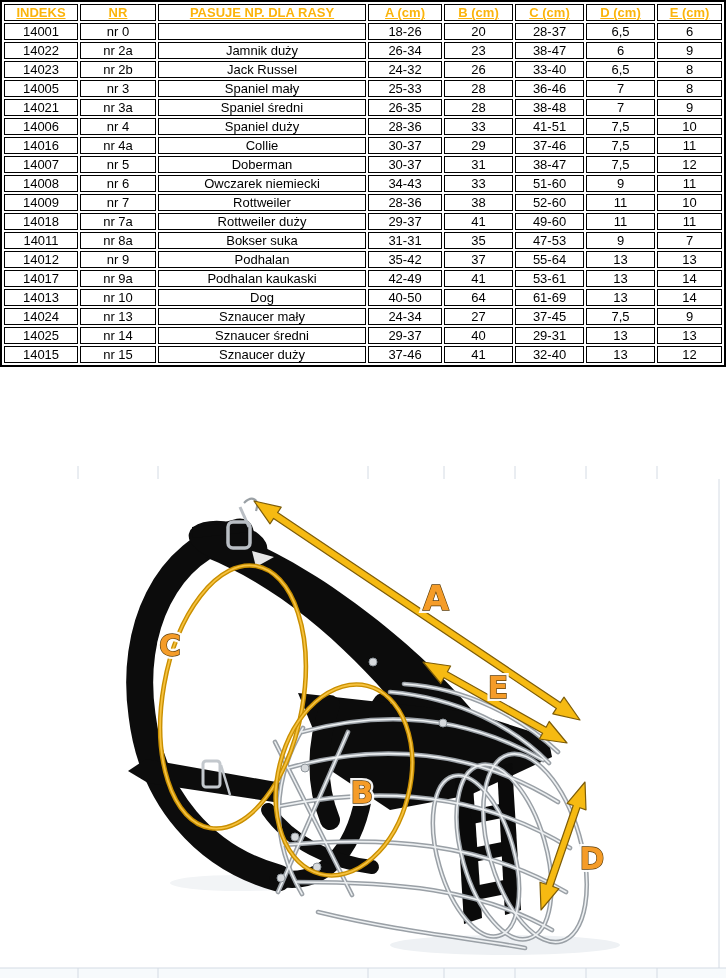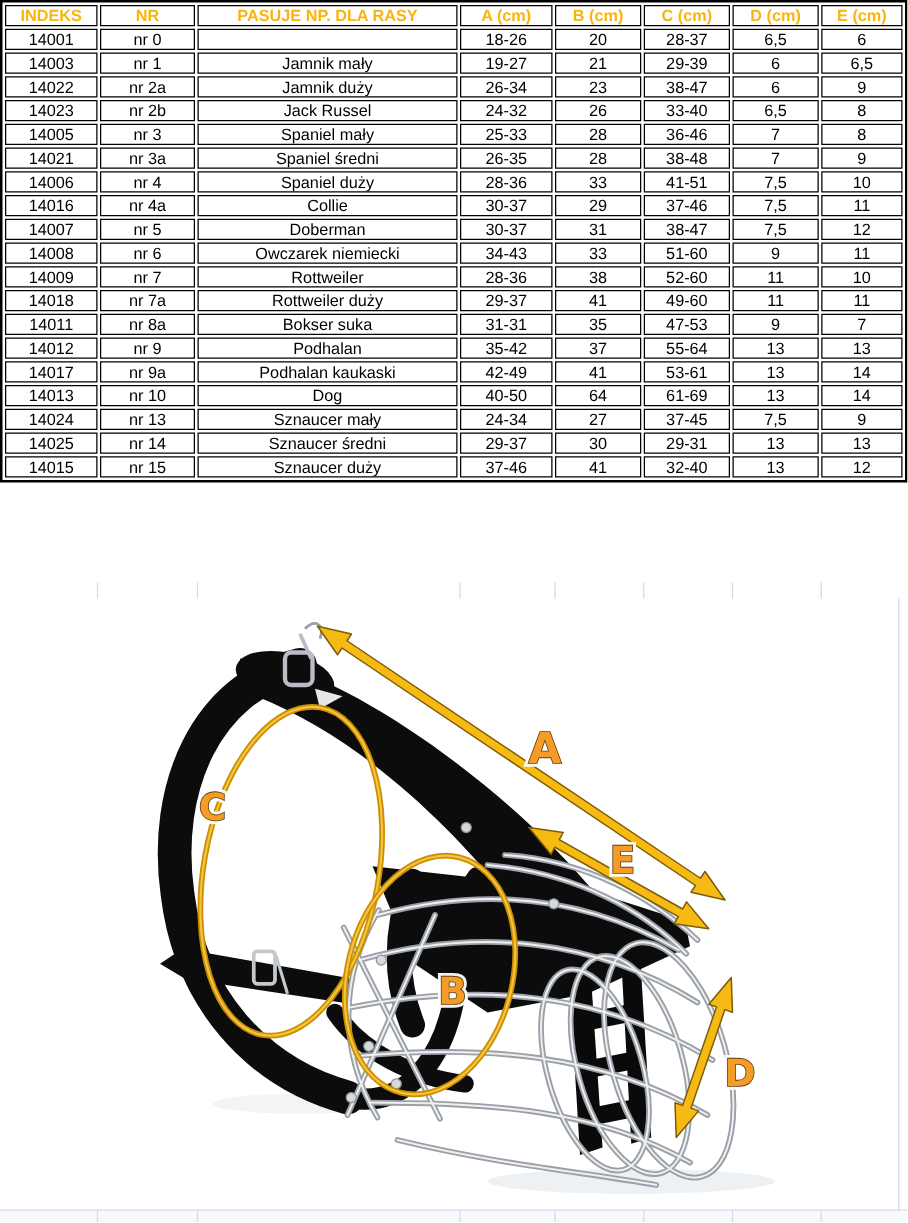--- a/index.html
+++ b/index.html
@@ -10,21 +10,21 @@
     box-sizing:border-box;width:726px;table-layout:fixed;
     border-collapse:separate;border-spacing:2px;
     border:2px solid #000;background:#fff;
   }
   th,td{
     box-sizing:border-box;border:1px solid #000;height:17px;padding:0;
     text-align:center;vertical-align:middle;
     font-size:13px;line-height:15px;white-space:nowrap;overflow:hidden;
     color:#000;
   }
-  th{font-weight:700;color:var(--header_text,#FBB40B);}
+  th{font-weight:700;color:var(--header_text,#FBB40B);text-decoration:underline;}
 
   .photo-wrap{position:absolute;left:0;top:465px;width:726px;height:513px;}
   svg{display:block;}
 
   .grid{stroke:var(--gridline,#D4DBE4);stroke-width:1;}
   .strap{fill:var(--strap,#0C0C0C);}
   .strap-line{fill:none;stroke:var(--strap,#0C0C0C);stroke-linecap:round;}
   .wire-base{fill:none;stroke:var(--wire,#9AA0A6);stroke-width:4.6;stroke-linecap:round;}
   .wire-hi{fill:none;stroke:#EDF0F2;stroke-width:1.6;stroke-linecap:round;}
   .slat{fill:#0A0A0A;}
@@ -71,30 +71,20 @@
         <td data-name="table-cell">14001</td>
         <td data-name="table-cell">nr 0</td>
         <td data-name="table-cell"></td>
         <td data-name="table-cell">18-26</td>
         <td data-name="table-cell">20</td>
         <td data-name="table-cell">28-37</td>
         <td data-name="table-cell">6,5</td>
         <td data-name="table-cell">6</td>
       </tr>
       <tr data-name="table-row">
-        <td data-name="table-cell">14003</td>
-        <td data-name="table-cell">nr 1</td>
-        <td data-name="table-cell">Jamnik mały</td>
-        <td data-name="table-cell">19-27</td>
-        <td data-name="table-cell">21</td>
-        <td data-name="table-cell">29-39</td>
-        <td data-name="table-cell">6</td>
-        <td data-name="table-cell">6,5</td>
-      </tr>
-      <tr data-name="table-row">
         <td data-name="table-cell">14022</td>
         <td data-name="table-cell">nr 2a</td>
         <td data-name="table-cell">Jamnik duży</td>
         <td data-name="table-cell">26-34</td>
         <td data-name="table-cell">23</td>
         <td data-name="table-cell">38-47</td>
         <td data-name="table-cell">6</td>
         <td data-name="table-cell">9</td>
       </tr>
       <tr data-name="table-row">
@@ -235,21 +225,21 @@
         <td data-name="table-cell">27</td>
         <td data-name="table-cell">37-45</td>
         <td data-name="table-cell">7,5</td>
         <td data-name="table-cell">9</td>
       </tr>
       <tr data-name="table-row">
         <td data-name="table-cell">14025</td>
         <td data-name="table-cell">nr 14</td>
         <td data-name="table-cell">Sznaucer średni</td>
         <td data-name="table-cell">29-37</td>
-        <td data-name="table-cell">30</td>
+        <td data-name="table-cell">40</td>
         <td data-name="table-cell">29-31</td>
         <td data-name="table-cell">13</td>
         <td data-name="table-cell">13</td>
       </tr>
       <tr data-name="table-row">
         <td data-name="table-cell">14015</td>
         <td data-name="table-cell">nr 15</td>
         <td data-name="table-cell">Sznaucer duży</td>
         <td data-name="table-cell">37-46</td>
         <td data-name="table-cell">41</td>

